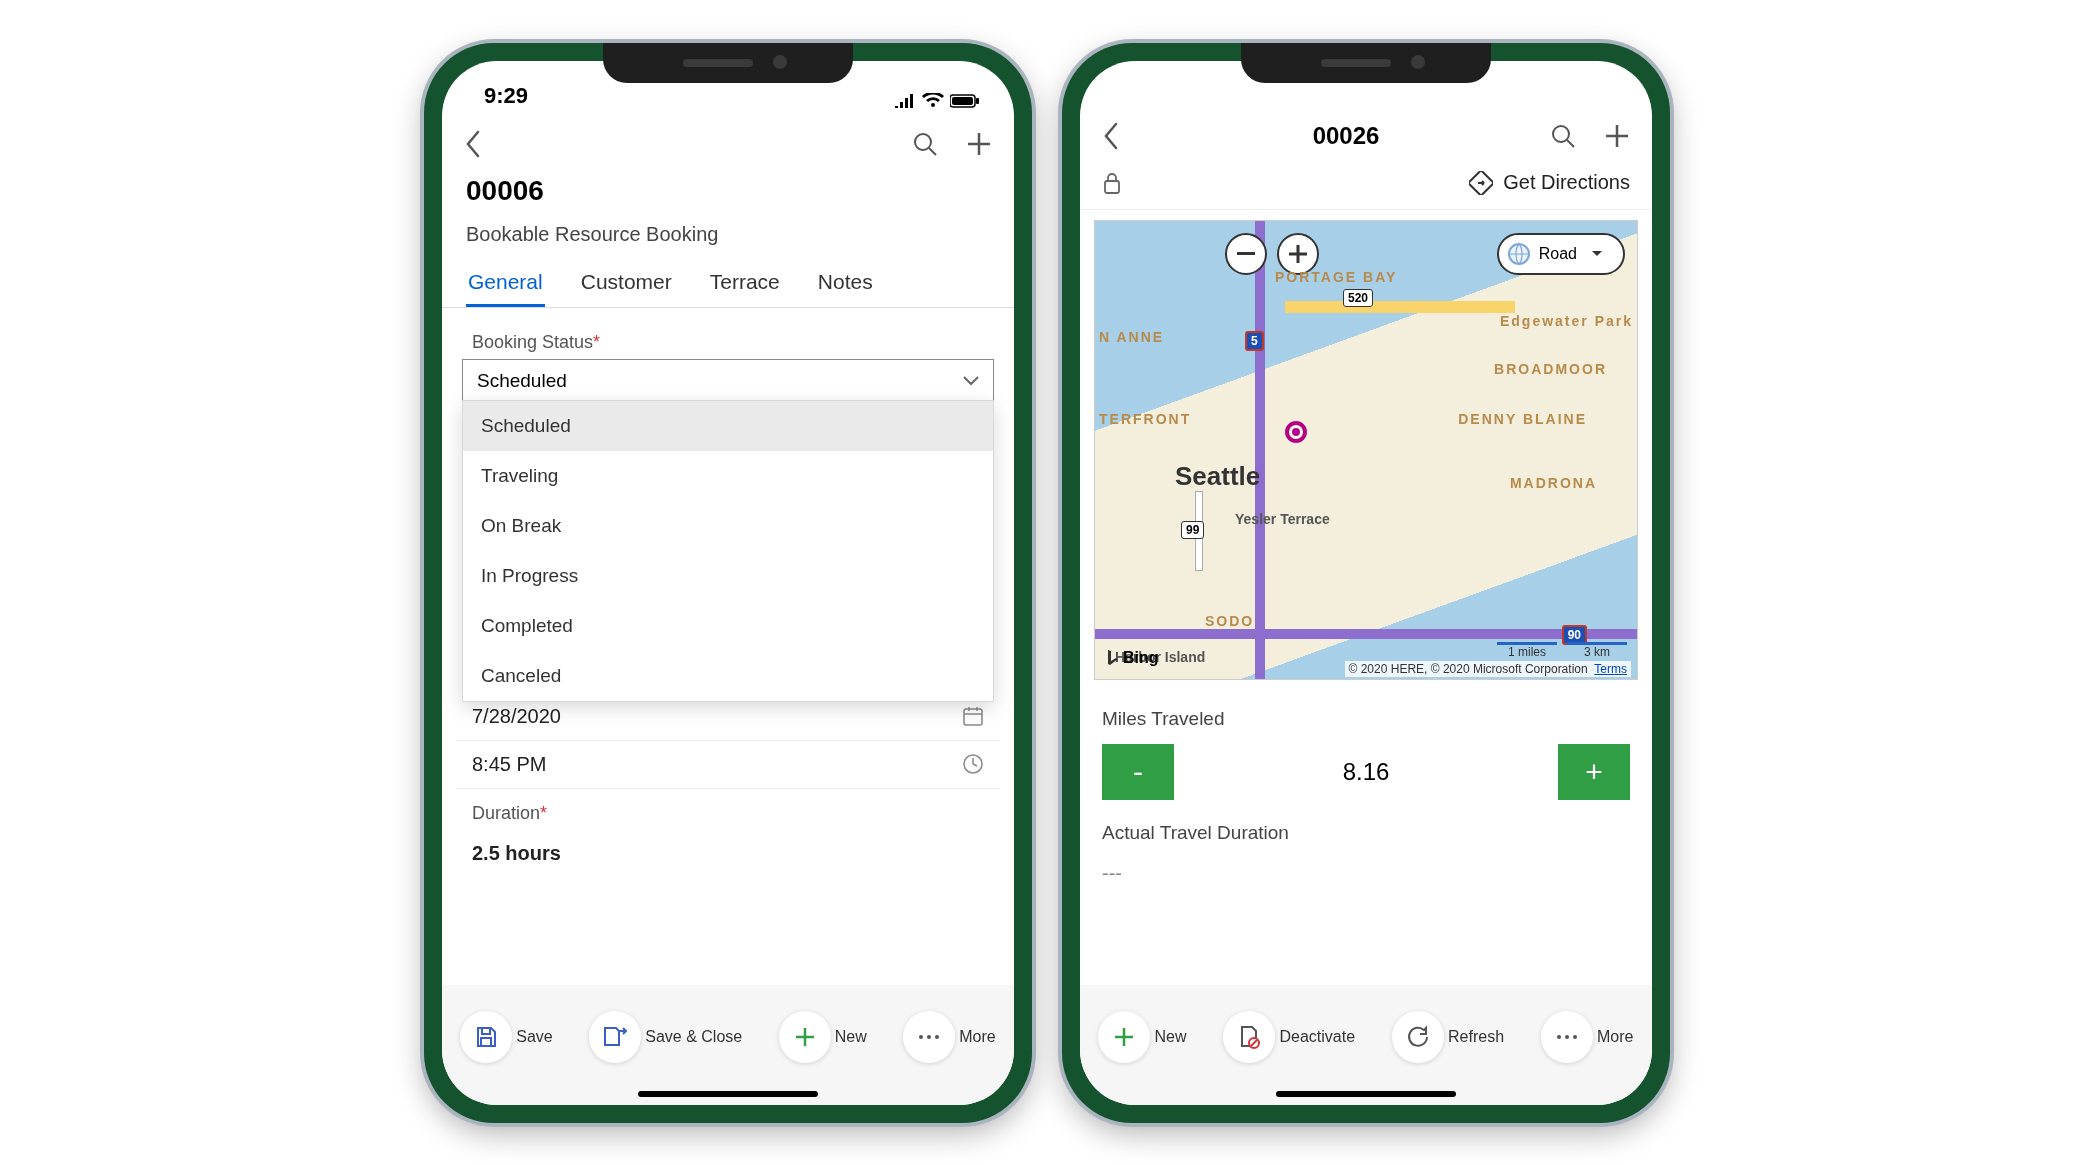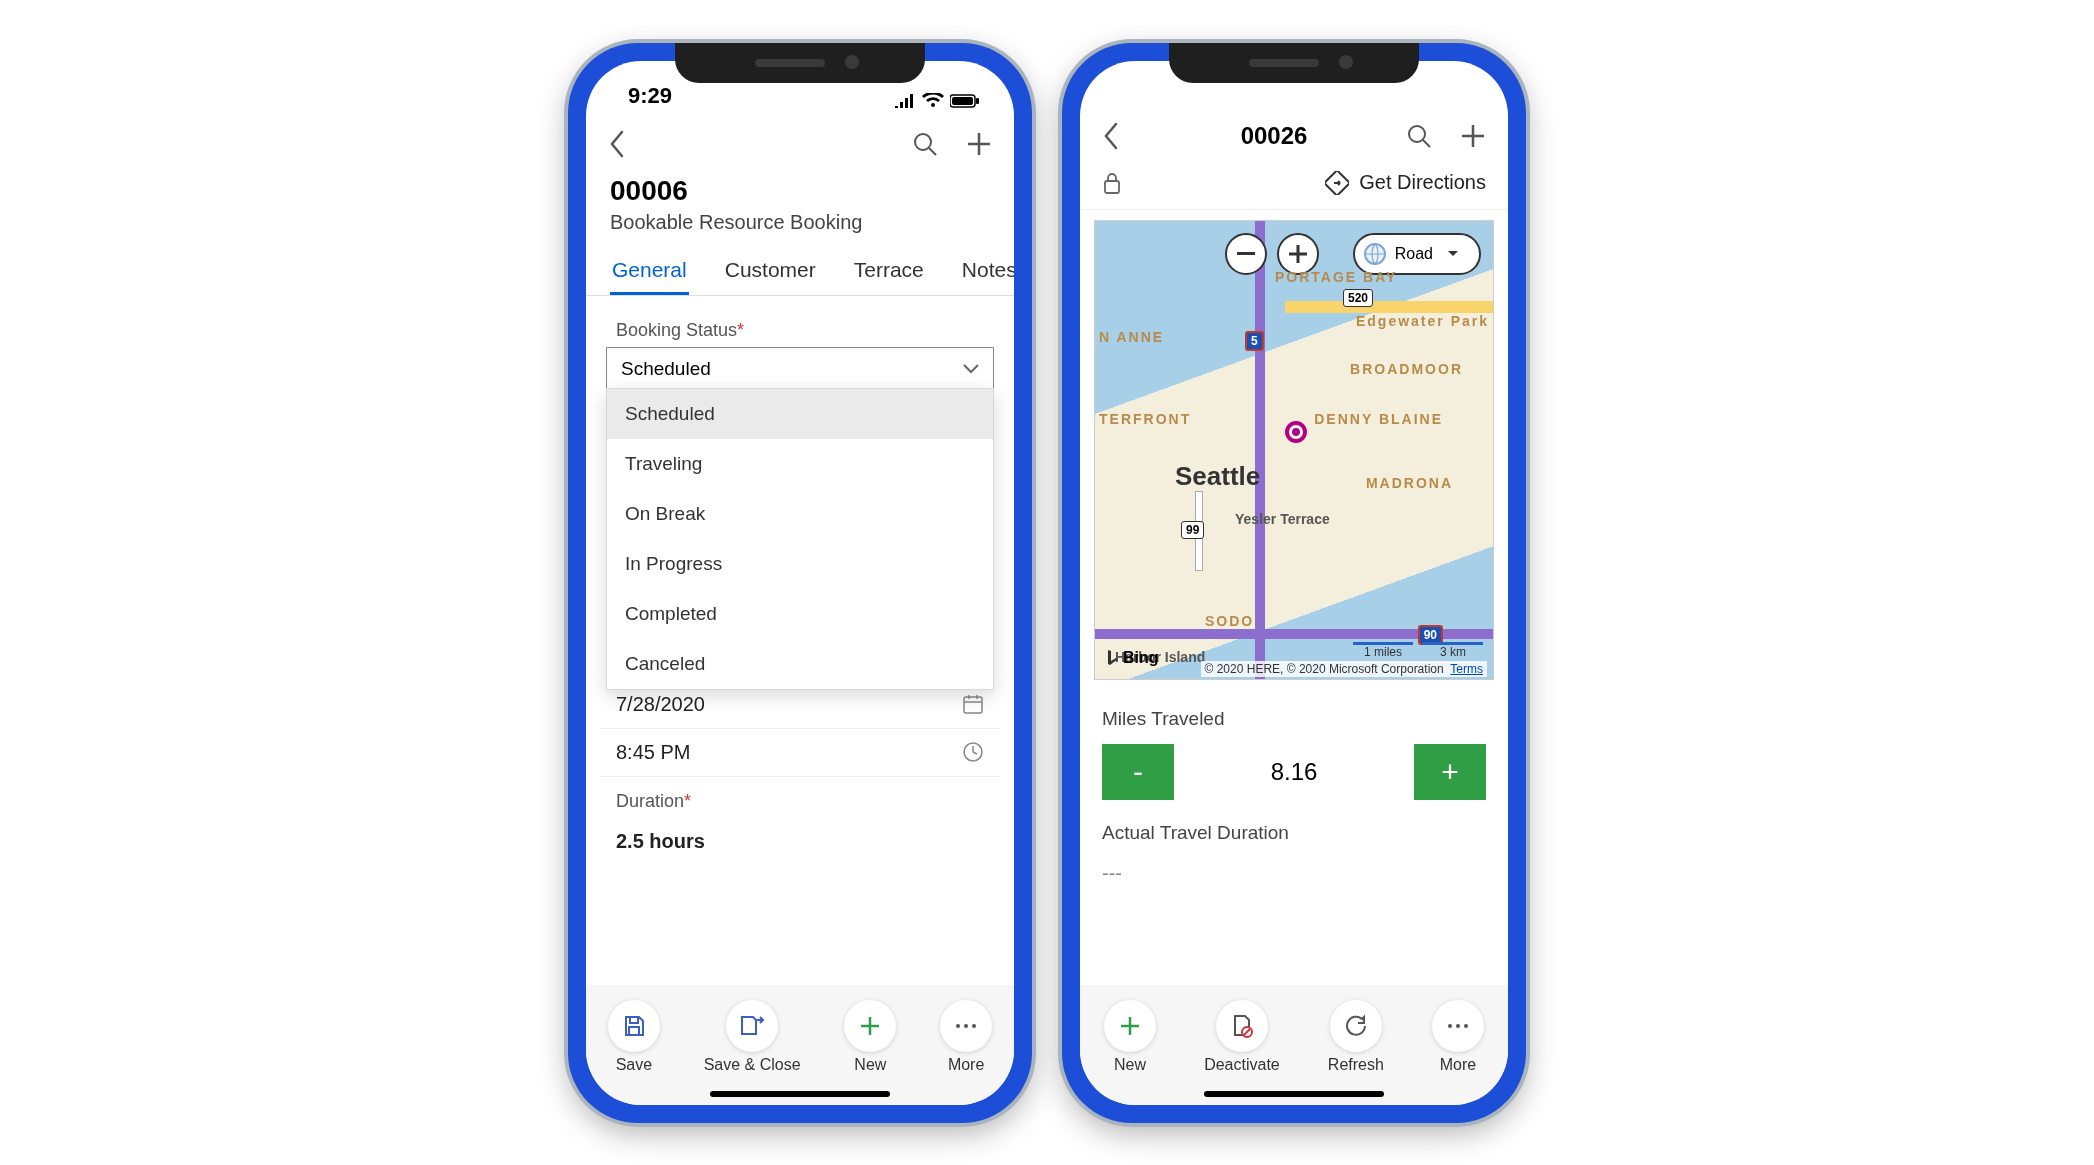--- a/index.html
+++ b/index.html
@@ -8,23 +8,23 @@
     height: 1165px;
     background: #ffffff;
     display: flex;
     justify-content: center;
     align-items: center;
     gap: 30px;
   }
 
   
   .phone {
-    width: 464px;
+    width: 608px;
     height: 1080px;
-    background: #1d4ed8;
+    background: #14532d;
     border-radius: 70px;
     padding: 18px;
     position: relative;
     box-shadow: 0 0 0 4px #aab4be, 0 10px 30px rgba(0,0,0,0.3);
   }
   .screen {
     width: 100%;
     height: 100%;
     background: #fff;
     border-radius: 55px;
@@ -97,21 +97,21 @@
     padding: 10px 22px 0 22px;
     height: 52px;
   }
   .header-left { width: 40px; }
   .header-center { flex: 1; text-align: center; font-size: 24px; font-weight: 600; }
   .header-right { display: flex; gap: 28px; align-items: center; }
   .h-left-back  { font-size: 30px; color: #555; }
 
   .title-block { padding: 10px 24px 14px 24px; }
   .title-id { font-size: 28px; font-weight: 700; }
-  .title-sub { font-size: 20px; color: #444; margin-top: 4px; }
+  .title-sub { font-size: 20px; color: #444; margin-top: 16px; }
 
   
   .tabs {
     display: flex;
     padding: 0 24px;
     gap: 34px;
     border-bottom: 1px solid #ddd;
     font-size: 21px;
   }
   .tab { padding: 10px 2px; color: #333; }
@@ -141,21 +141,21 @@
 
   
   .bottombar {
     height: 120px;
     background: #f6f6f6;
     display: flex;
     align-items: center;
     justify-content: space-around;
     padding-bottom: 16px;
   }
-  .bb-item { display:flex; flex-direction:column; align-items:center; gap:4px; }
+  .bb-item { display:flex; flex-direction:row; align-items:center; gap:4px; }
   .bb-circle {
     width: 52px; height: 52px; border-radius: 50%;
     background: #fff; box-shadow: 0 1px 5px rgba(0,0,0,0.15);
     display:flex; align-items:center; justify-content:center;
     font-size: 24px;
   }
   .bb-label { font-size: 16px; color: #333; }
 
   
   .subheader {

